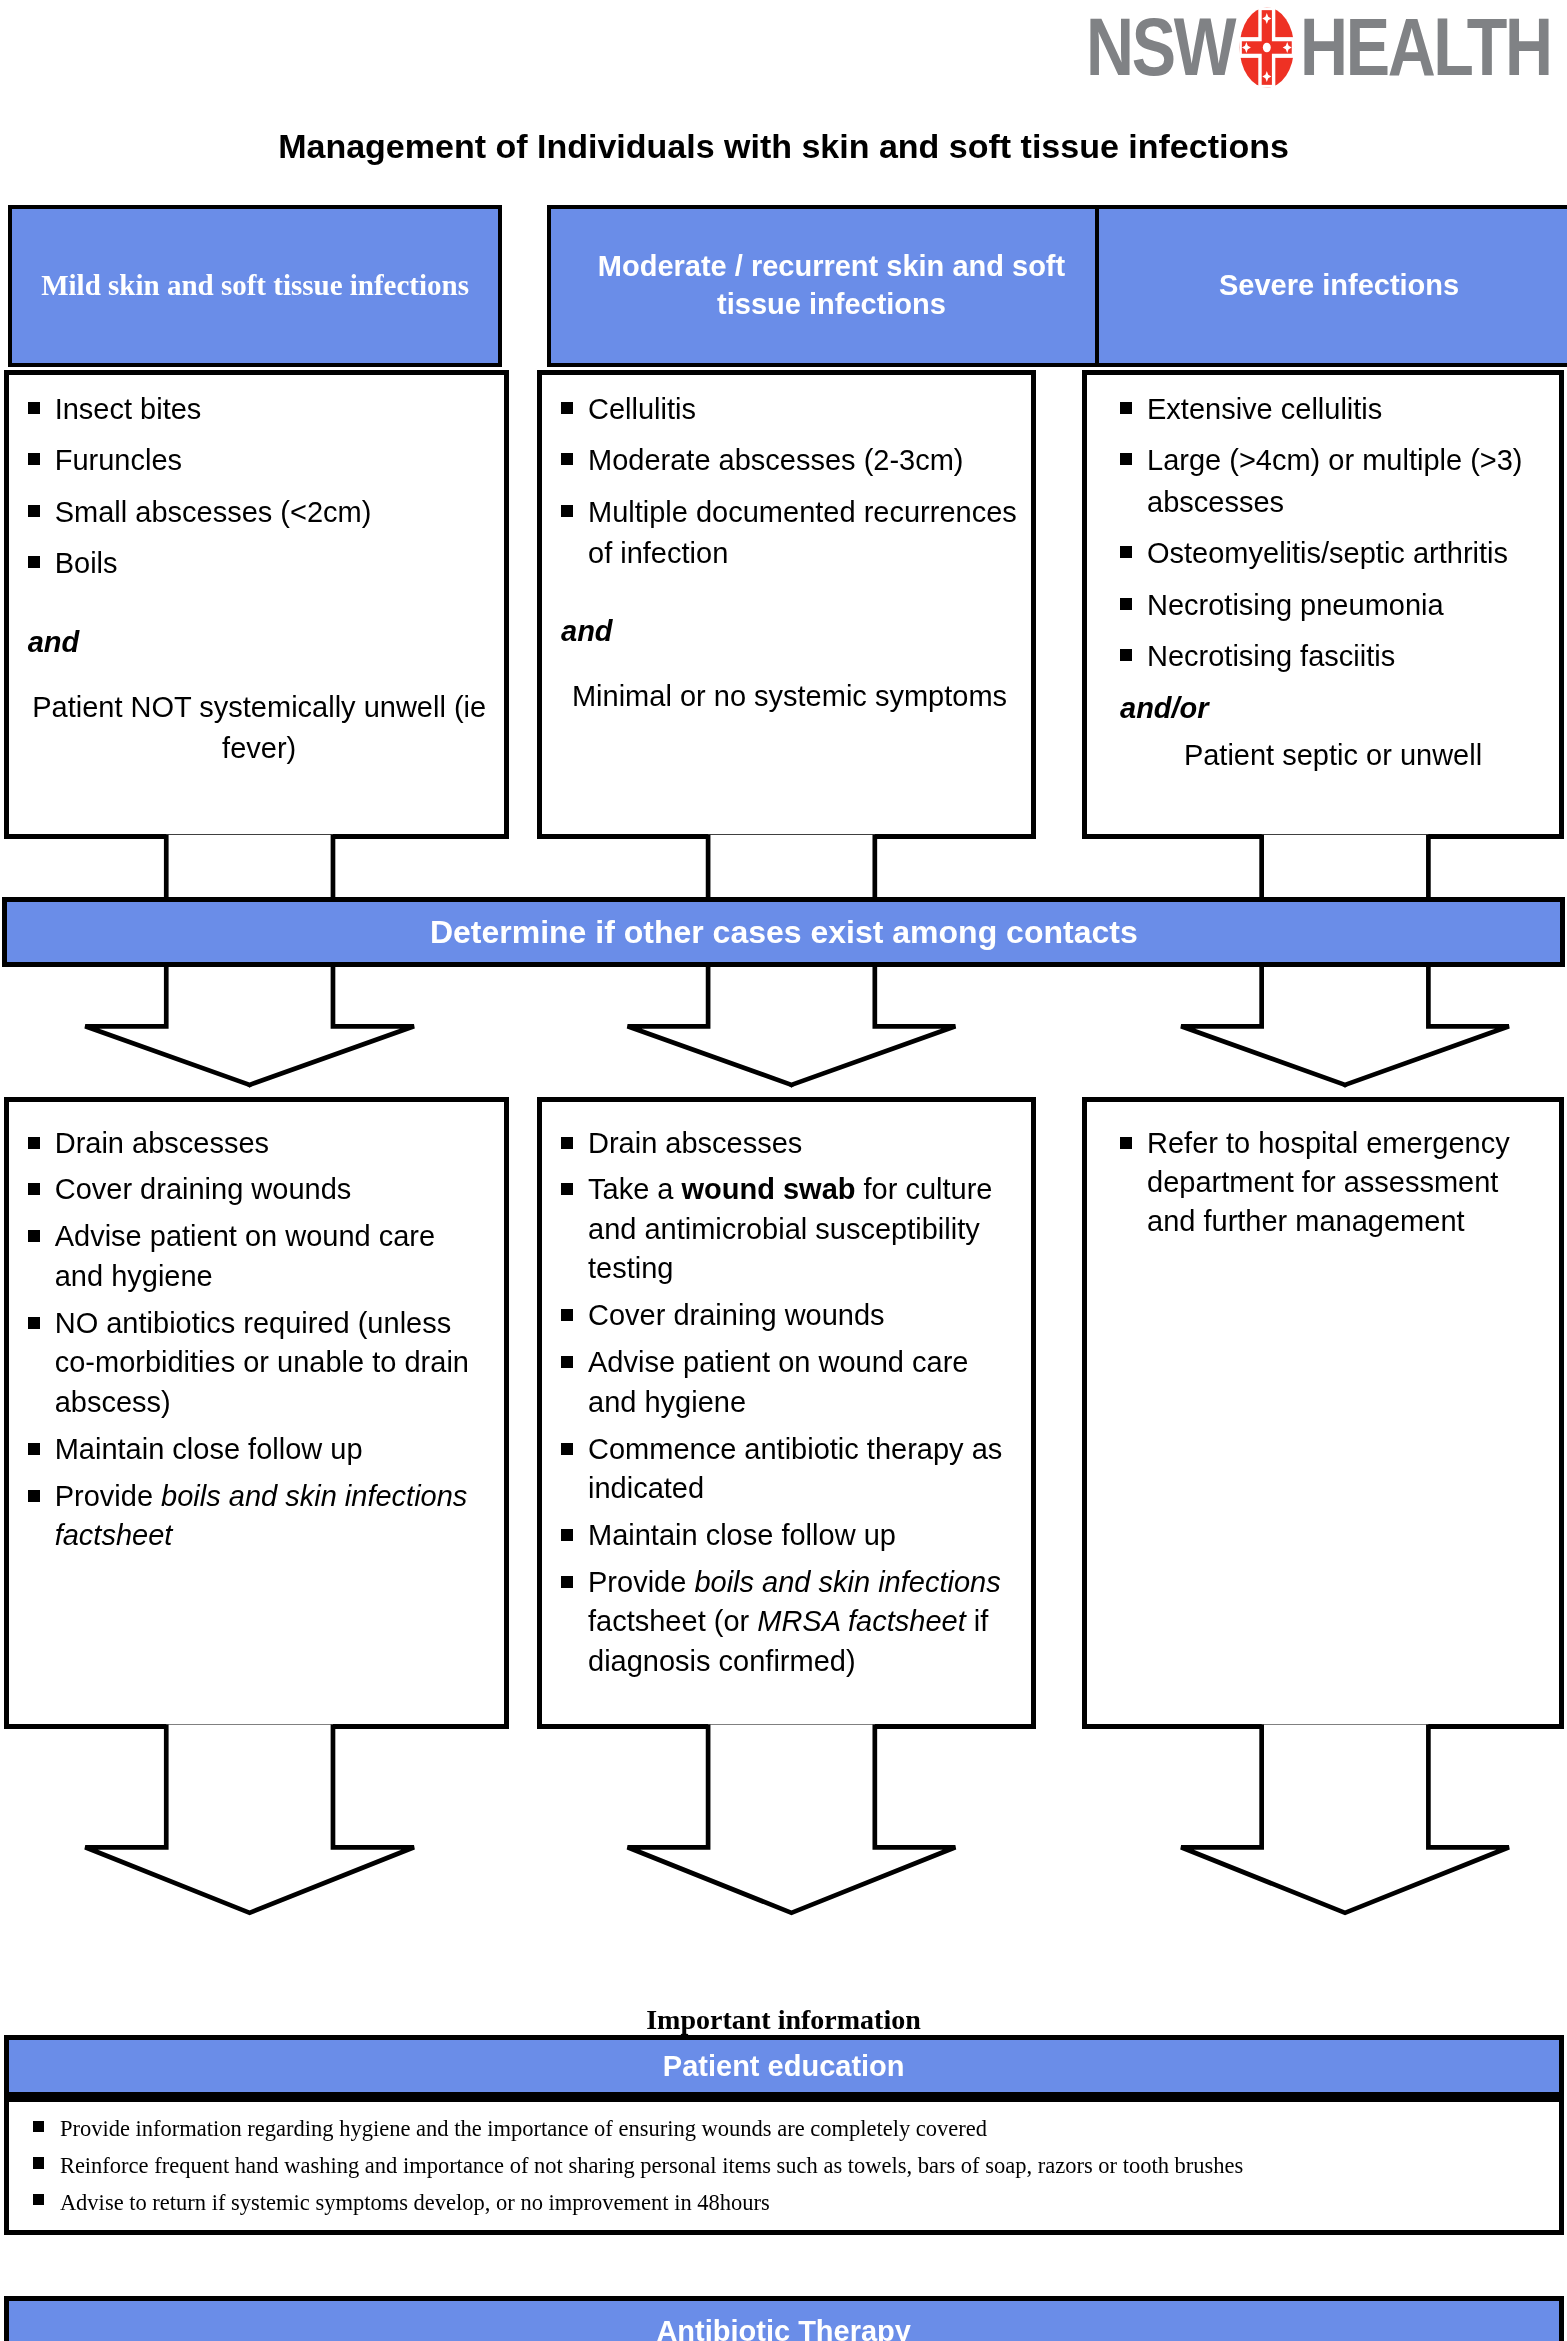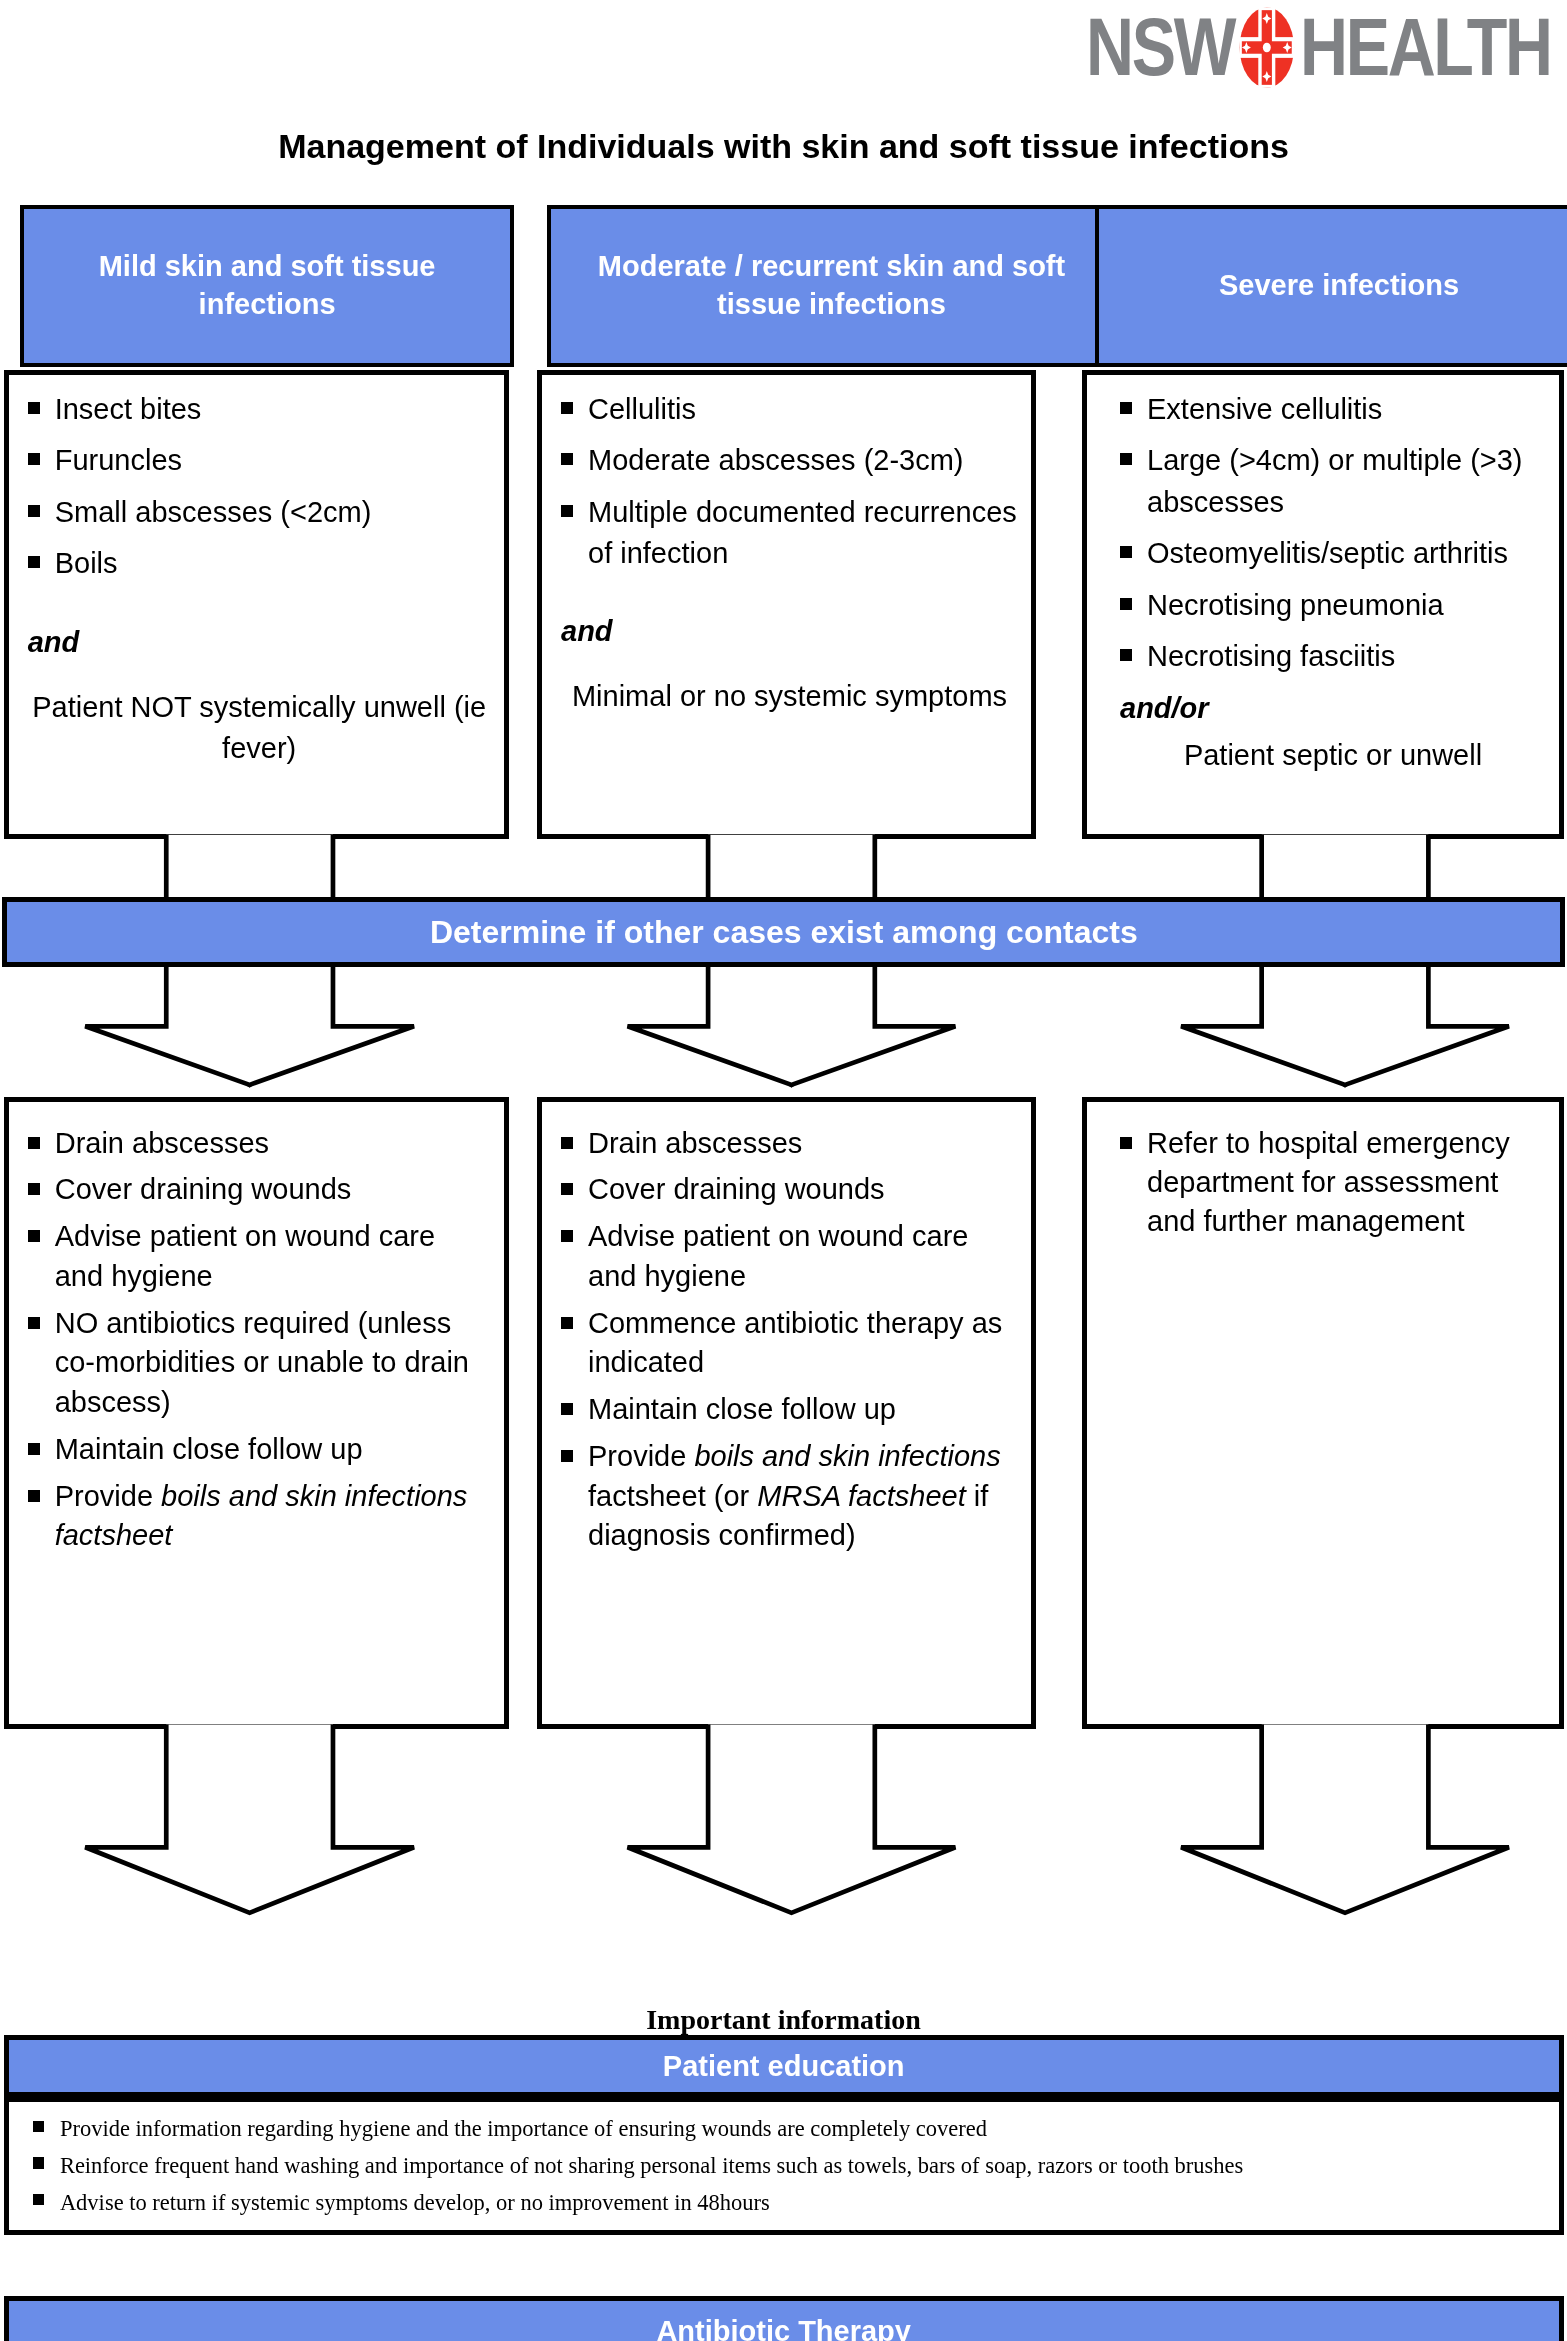--- a/index.html
+++ b/index.html
@@ -70,21 +70,21 @@
       <polygon fill="#fff" points="50,94 52.5,99.5 58,102 52.5,104.5 50,110 47.5,104.5 42,102 47.5,99.5"></polygon>
       <polygon fill="#fff" points="14,52 16.5,57.5 22,60 16.5,62.5 14,68 11.5,62.5 6,60 11.5,57.5"></polygon>
       <polygon fill="#fff" points="86,52 88.5,57.5 94,60 88.5,62.5 86,68 83.5,62.5 78,60 83.5,57.5"></polygon>
       <circle cx="50" cy="60" r="7" fill="#fff"></circle>
     </svg>
     <span class="word">HEALTH</span>
   </div>
 
   <div class="title">Management of Individuals with skin and soft tissue infections</div>
 
-  <div class="hbox" style="left:20px;top:205px;width:473px;height:154px;padding:0 6.6px;">Mild skin and soft tissue infections</div>
+  <div class="hbox" style="left:8px;top:205px;width:473px;height:154px;padding:0 6.6px;font-family:Liberation Serif, serif;">Mild skin and soft tissue infections</div>
   <div class="hbox" style="left:547px;top:205px;width:477px;height:154px;padding:0 42px;">Moderate / recurrent skin and soft tissue infections</div>
   <div class="hbox" style="left:1095px;top:205px;width:467px;height:154px;padding:0 6.6px;">Severe infections</div>
 
   <div class="cbox c12" style="left:3.7px;top:370px;width:505px;height:469px;">
     <div>
         <div class="li">
           <span class="marker"></span>
           <span class="txt"><span>Insect bites</span></span>
         </div>
         <div class="li">
@@ -198,20 +198,24 @@
       </div>
   </div>
   <div class="cbox r2" style="left:537px;top:1097px;width:499px;height:632px;padding-top:21.5px;">
     <div>
         <div class="li">
           <span class="marker"></span>
           <span class="txt"><span>Drain abscesses</span></span>
         </div>
         <div class="li">
           <span class="marker"></span>
+          <span class="txt"><span>Take a </span><span style="font-weight: bold;">wound swab</span><span> for culture and antimicrobial susceptibility testing</span></span>
+        </div>
+        <div class="li">
+          <span class="marker"></span>
           <span class="txt"><span>Cover draining wounds</span></span>
         </div>
         <div class="li">
           <span class="marker"></span>
           <span class="txt"><span>Advise patient on wound care and hygiene</span></span>
         </div>
         <div class="li">
           <span class="marker"></span>
           <span class="txt"><span>Commence antibiotic therapy as indicated</span></span>
         </div>

